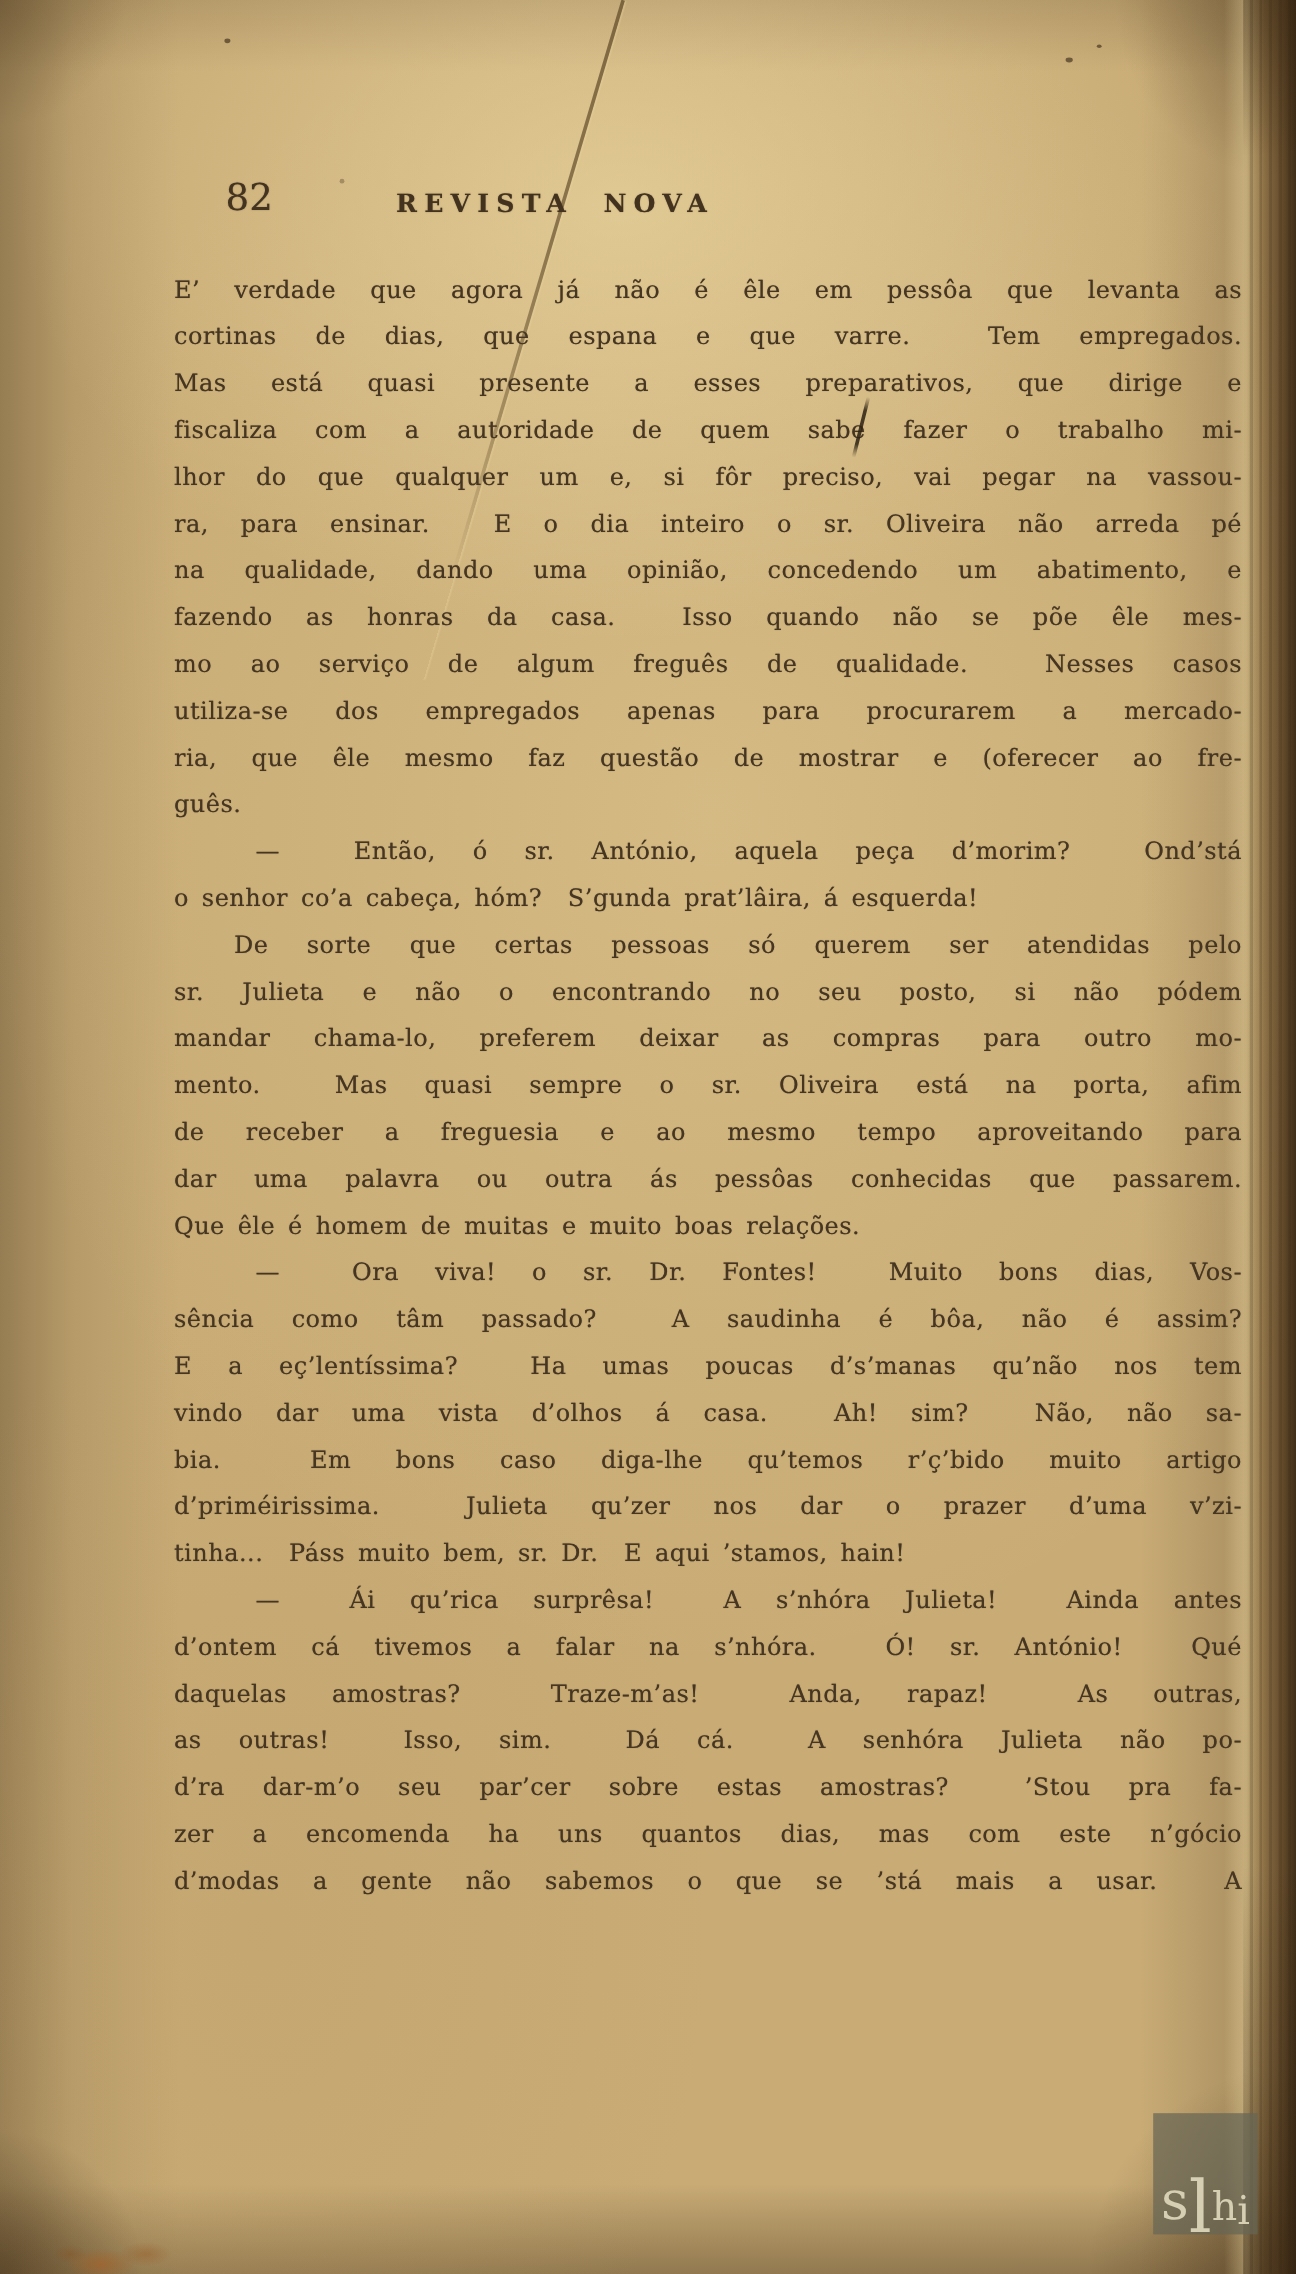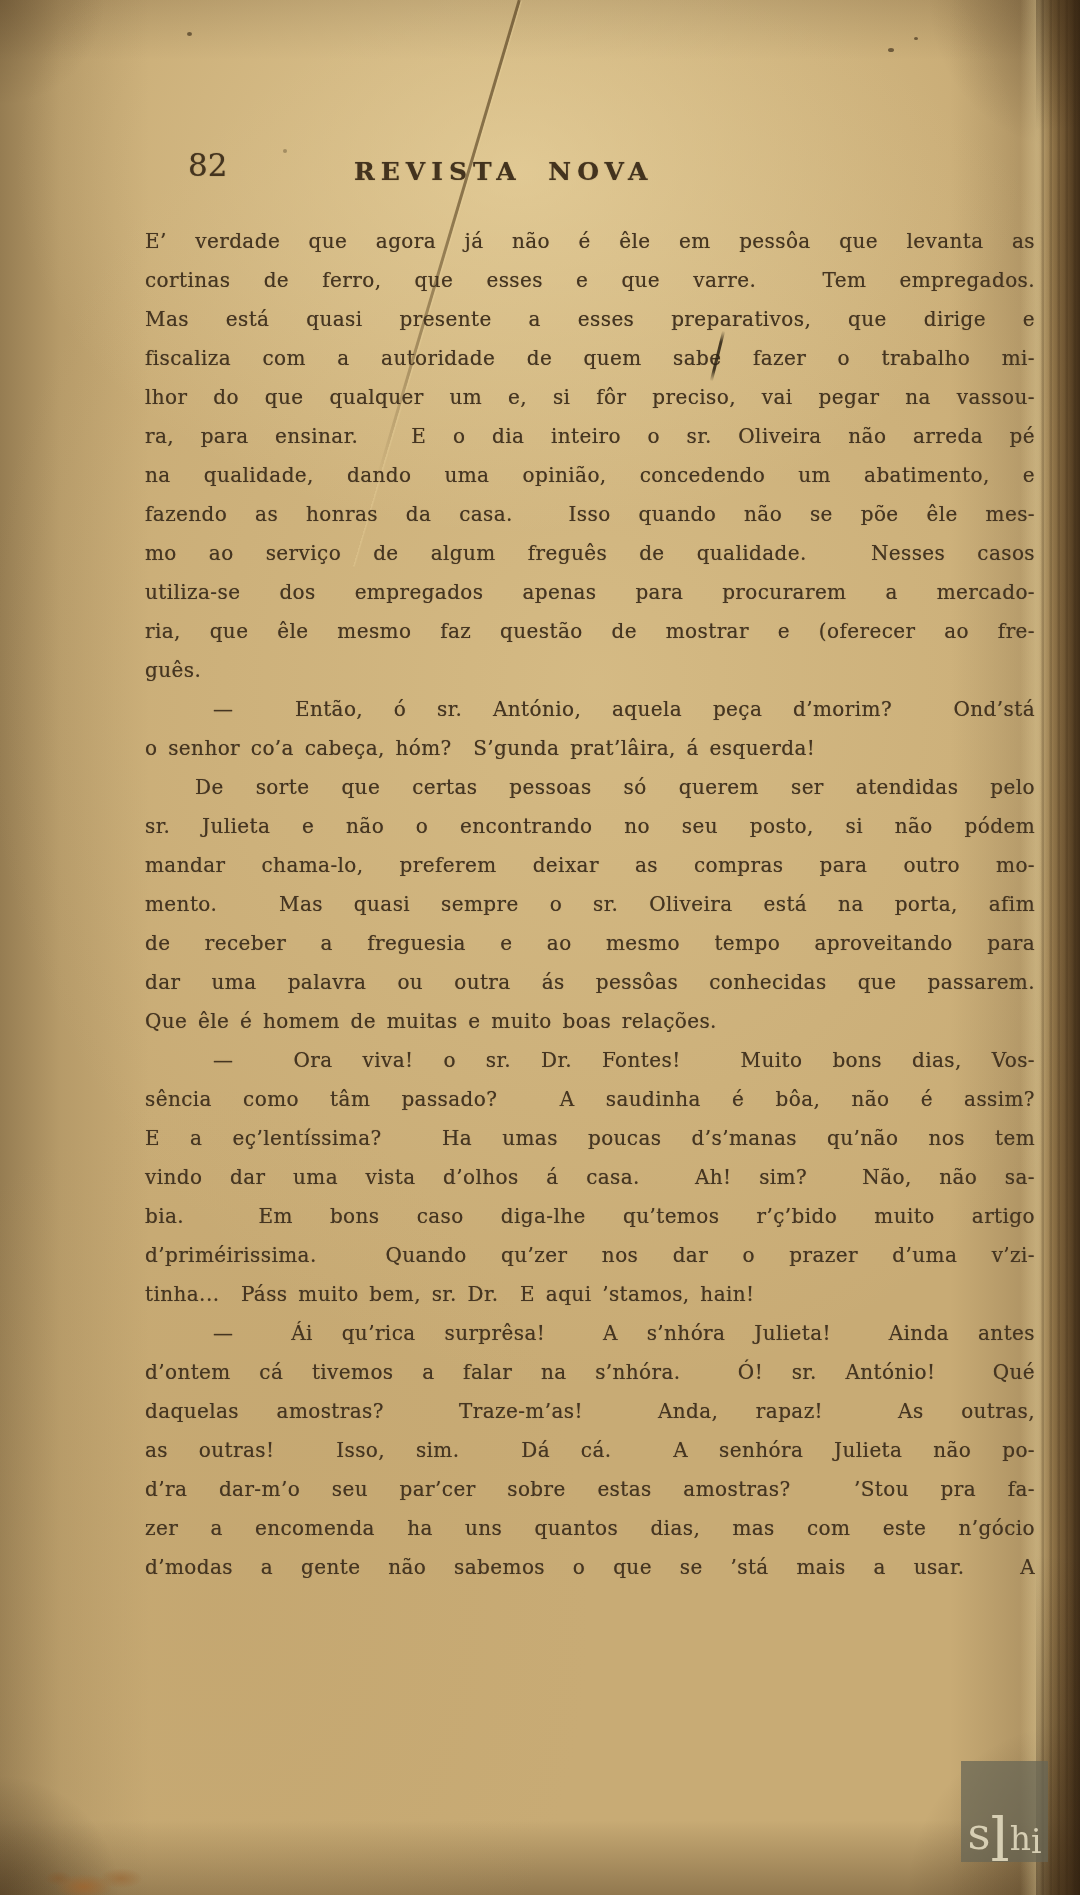--- a/index.html
+++ b/index.html
@@ -43,22 +43,22 @@
       rgba(98,76,42,0.75) 0%, rgba(104,82,46,0.7) 35%,
       rgba(104,82,46,0.45) 62%, rgba(104,82,46,0) 85%);
     box-shadow:1.5px 0 1px rgba(235,212,158,0.35);
   }
   .pagenum{
     position:absolute;left:188px;top:150px;
     font-size:31px;line-height:1;color:#44341f;
     text-shadow:0 0 1px rgba(68,52,31,0.6);
   }
   .title{
-    position:absolute;left:354px;top:159px;
-    font-size:25px;line-height:1;font-weight:bold;
+    position:absolute;left:330px;top:159px;
+    font-size:21px;line-height:1;font-weight:bold;
     letter-spacing:6px;word-spacing:12px;white-space:nowrap;
     color:#43331e;text-shadow:0 0 1px rgba(67,51,30,0.6);
   }
   .text-column{
     position:absolute;left:145px;top:222px;width:890px;
     font-size:20px;color:#453521;
     letter-spacing:0.4px;word-spacing:4px;
     text-shadow:0 0 0.7px rgba(69,53,33,0.65);
   }
   .line{
@@ -106,21 +106,21 @@
 
   <div class="edge-highlight"></div>
   <div class="edge-band"></div>
   <div class="crease"></div>
 
   <span class="pagenum">82</span>
   <span class="title">REVISTA NOVA</span>
 
   <main class="text-column">
       <div class="line just">E’ verdade que agora já não é êle em pessôa que levanta as</div>
-      <div class="line just">cortinas de ferro, que esses e que varre.  Tem empregados.</div>
+      <div class="line just">cortinas de dias, que espana e que varre.  Tem empregados.</div>
       <div class="line just">Mas está quasi presente a esses preparativos, que dirige e</div>
       <div class="line just">fiscaliza com a autoridade de quem sabe fazer o trabalho mi-</div>
       <div class="line just">lhor do que qualquer um e, si fôr preciso, vai pegar na vassou-</div>
       <div class="line just">ra, para ensinar.  E o dia inteiro o sr. Oliveira não arreda pé</div>
       <div class="line just">na qualidade, dando uma opinião, concedendo um abatimento, e</div>
       <div class="line just">fazendo as honras da casa.  Isso quando não se põe êle mes-</div>
       <div class="line just">mo ao serviço de algum freguês de qualidade.  Nesses casos</div>
       <div class="line just">utiliza-se dos empregados apenas para procurarem a mercado-</div>
       <div class="line just">ria, que êle mesmo faz questão de mostrar e (oferecer ao fre-</div>
       <div class="line">guês.</div>
@@ -131,21 +131,21 @@
       <div class="line just">mandar chama-lo, preferem deixar as compras para outro mo-</div>
       <div class="line just">mento.  Mas quasi sempre o sr. Oliveira está na porta, afim</div>
       <div class="line just">de receber a freguesia e ao mesmo tempo aproveitando para</div>
       <div class="line just">dar uma palavra ou outra ás pessôas conhecidas que passarem.</div>
       <div class="line">Que êle é homem de muitas e muito boas relações.</div>
       <div class="line just ind2">—  Ora viva! o sr. Dr. Fontes!  Muito bons dias, Vos-</div>
       <div class="line just">sência como tâm passado?  A saudinha é bôa, não é assim?</div>
       <div class="line just">E a eç’lentíssima?  Ha umas poucas d’s’manas qu’não nos tem</div>
       <div class="line just">vindo dar uma vista d’olhos á casa.  Ah! sim?  Não, não sa-</div>
       <div class="line just">bia.  Em bons caso diga-lhe qu’temos r’ç’bido muito artigo</div>
-      <div class="line just">d’priméirissima.  Quando qu’zer nos dar o prazer d’uma v’zi-</div>
+      <div class="line just">d’priméirissima.  Julieta qu’zer nos dar o prazer d’uma v’zi-</div>
       <div class="line">tinha...  Páss muito bem, sr. Dr.  E aqui ’stamos, hain!</div>
       <div class="line just ind2">—  Ái qu’rica surprêsa!  A s’nhóra Julieta!  Ainda antes</div>
       <div class="line just">d’ontem cá tivemos a falar na s’nhóra.  Ó! sr. António!  Qué</div>
       <div class="line just">daquelas amostras?  Traze-m’as!  Anda, rapaz!  As outras,</div>
       <div class="line just">as outras!  Isso, sim.  Dá cá.  A senhóra Julieta não po-</div>
       <div class="line just">d’ra dar-m’o seu par’cer sobre estas amostras?  ’Stou pra fa-</div>
       <div class="line just">zer a encomenda ha uns quantos dias, mas com este n’gócio</div>
       <div class="line just">d’modas a gente não sabemos o que se ’stá mais a usar.  A</div>
     </main>
 

